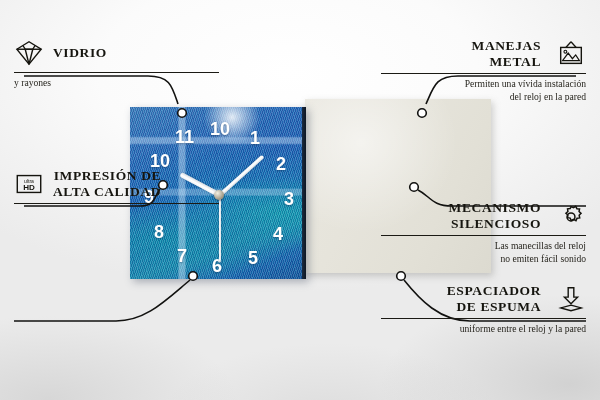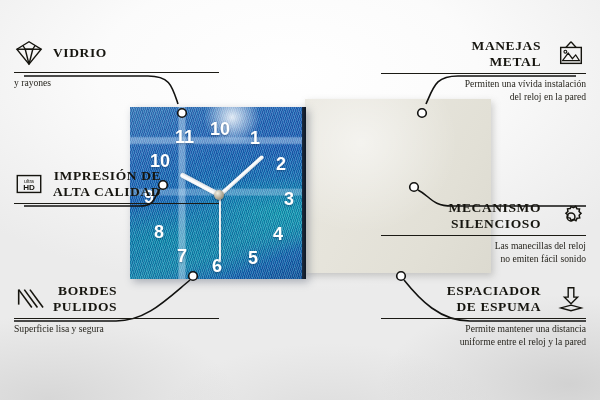--- a/index.html
+++ b/index.html
@@ -238,42 +238,20 @@
         </svg>
       </span>
       <div class="feat-title">
         <div>IMPRESIÓN DE</div>
         <div>ALTA CALIDAD</div>
       </div>
     </div>
     <div class="feat-rule"></div>
   </div>
 
-  <div class="feature left" style="top:283px;">
-    <div class="feat-head">
-      <span class="ico">
-        <svg viewBox="0 0 32 32">
-            <g stroke="#15140e" stroke-width="1.7" fill="none">
-          <path d="M5 6 L5 22"></path>
-              <path d="M5 6 L19 25"></path>
-          <path d="M11 6 L25 25"></path>
-              <path d="M17 6 L31 25"></path>
-        </g>
-          </svg>
-      </span>
-      <div class="feat-title">
-        <div>BORDES</div>
-        <div>PULIDOS</div>
-      </div>
-    </div>
-    <div class="feat-rule"></div>
-    <div class="feat-desc">
-      <div>Superficie lisa y segura</div>
-    </div>
-  </div>
 
   <div class="feature right" style="top:38px;">
     <div class="feat-head">
       <span class="ico">
         <svg viewBox="0 0 32 32">
           <path d="M16 3 L10.5 9" fill="none" stroke="#15140e" stroke-width="1.4"></path>
           <path d="M16 3 L21.5 9" fill="none" stroke="#15140e" stroke-width="1.4"></path>
           <rect x="5" y="9" width="22" height="17" fill="none" stroke="#15140e" stroke-width="1.5"></rect>
           <path d="M7 23 L13 15 L17.5 21 L21 17 L25 23 Z" fill="none" stroke="#15140e" stroke-width="1.3"></path>
           <circle cx="10" cy="13.5" r="1.5" fill="none" stroke="#15140e" stroke-width="1.2"></circle>
@@ -319,18 +297,17 @@
           <path d="M16 22.5 L27 25.5 L16 28.5 L5 25.5 Z" fill="none" stroke="#15140e" stroke-width="1.4"></path>
         </svg>
       </span>
       <div class="feat-title">
         <div>ESPACIADOR</div>
         <div>DE ESPUMA</div>
       </div>
     </div>
     <div class="feat-rule"></div>
     <div class="feat-desc">
-      <div>Permite mantener una distancia</div>
       <div>uniforme entre el reloj y la pared</div>
     </div>
   </div>
 
 </div>
 
 </body></html>

